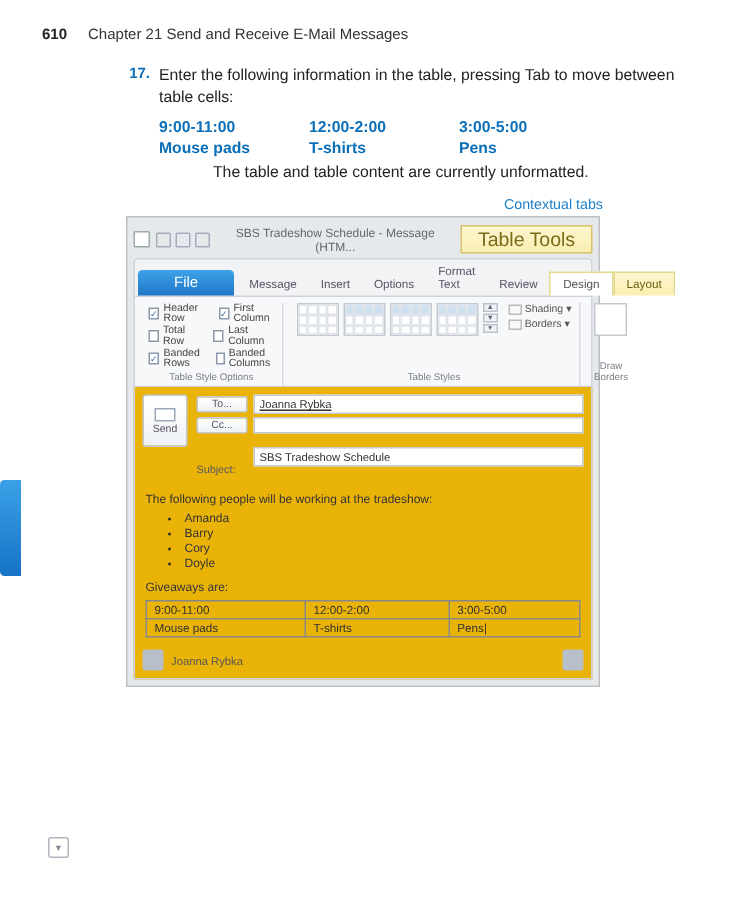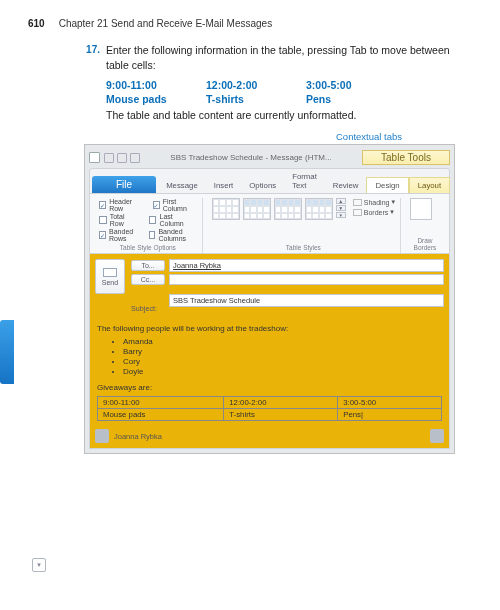--- a/index.html
+++ b/index.html
@@ -37,40 +37,40 @@
   .grid3 {
     display: grid;
     grid-template-columns: repeat(3, 1fr);
     max-width: 300px;
     margin-left: 78px;
     margin-top: 4px;
     margin-bottom: 4px;
     row-gap: 2px;
   }
   .grid3 span { color: #0a6fb8; font-weight: 700; font-size: 10.5px; }
-  .unf { margin-left: 78px; font-size: 10.5px; margin-bottom: 10px; }
+  .unf { margin-left: 114px; font-size: 10.5px; margin-bottom: 10px; }
   .ctx-label {
     text-align: right;
     color: #1e7fc7;
     font-size: 9.5px;
     margin-right: 70px;
     margin-bottom: 2px;
   }
   .blue-tab {
     position: absolute;
     left: 0;
     top: 320px;
     width: 14px;
     height: 64px;
     background: linear-gradient(180deg, #3ba0e8, #1673c5);
     border-radius: 3px 0 0 3px;
   }
   .workspace {
     margin-left: 56px;
-    width: 371px;
+    width: 316px;
     border: 1px solid #bfbfbf;
     background: #e6e9ec;
     padding: 4px;
     font-size: 8px;
   }
   .titlebar {
     display: flex;
     align-items: center;
     gap: 4px;
     color: #555;
@@ -79,21 +79,21 @@
   .titlebar .docicon {
     width: 11px; height: 11px; background: #fff; border: 1px solid #9aa; border-radius: 1px;
   }
   .titlebar .qats { display: flex; gap: 3px; }
   .titlebar .qat { width: 10px; height: 10px; border: 1px solid #aab; border-radius: 1px; }
   .titlebar .wtitle { flex: 1; text-align: center; color: #666; font-size: 8px; }
   .ctx-tabbox {
     width: 88px;
     border: 1px solid #d9c26a;
     background: linear-gradient(#fdf6d0,#f9efb0);
-    font-size: 10px;
+    font-size: 13px;
     text-align: center;
     color: #7a6b1a;
     padding: 1px 0;
   }
   .ribbon {
     background: #f2f3f5;
     border: 1px solid #d0d3d8;
     border-radius: 3px 3px 0 0;
   }
   .tabs {

